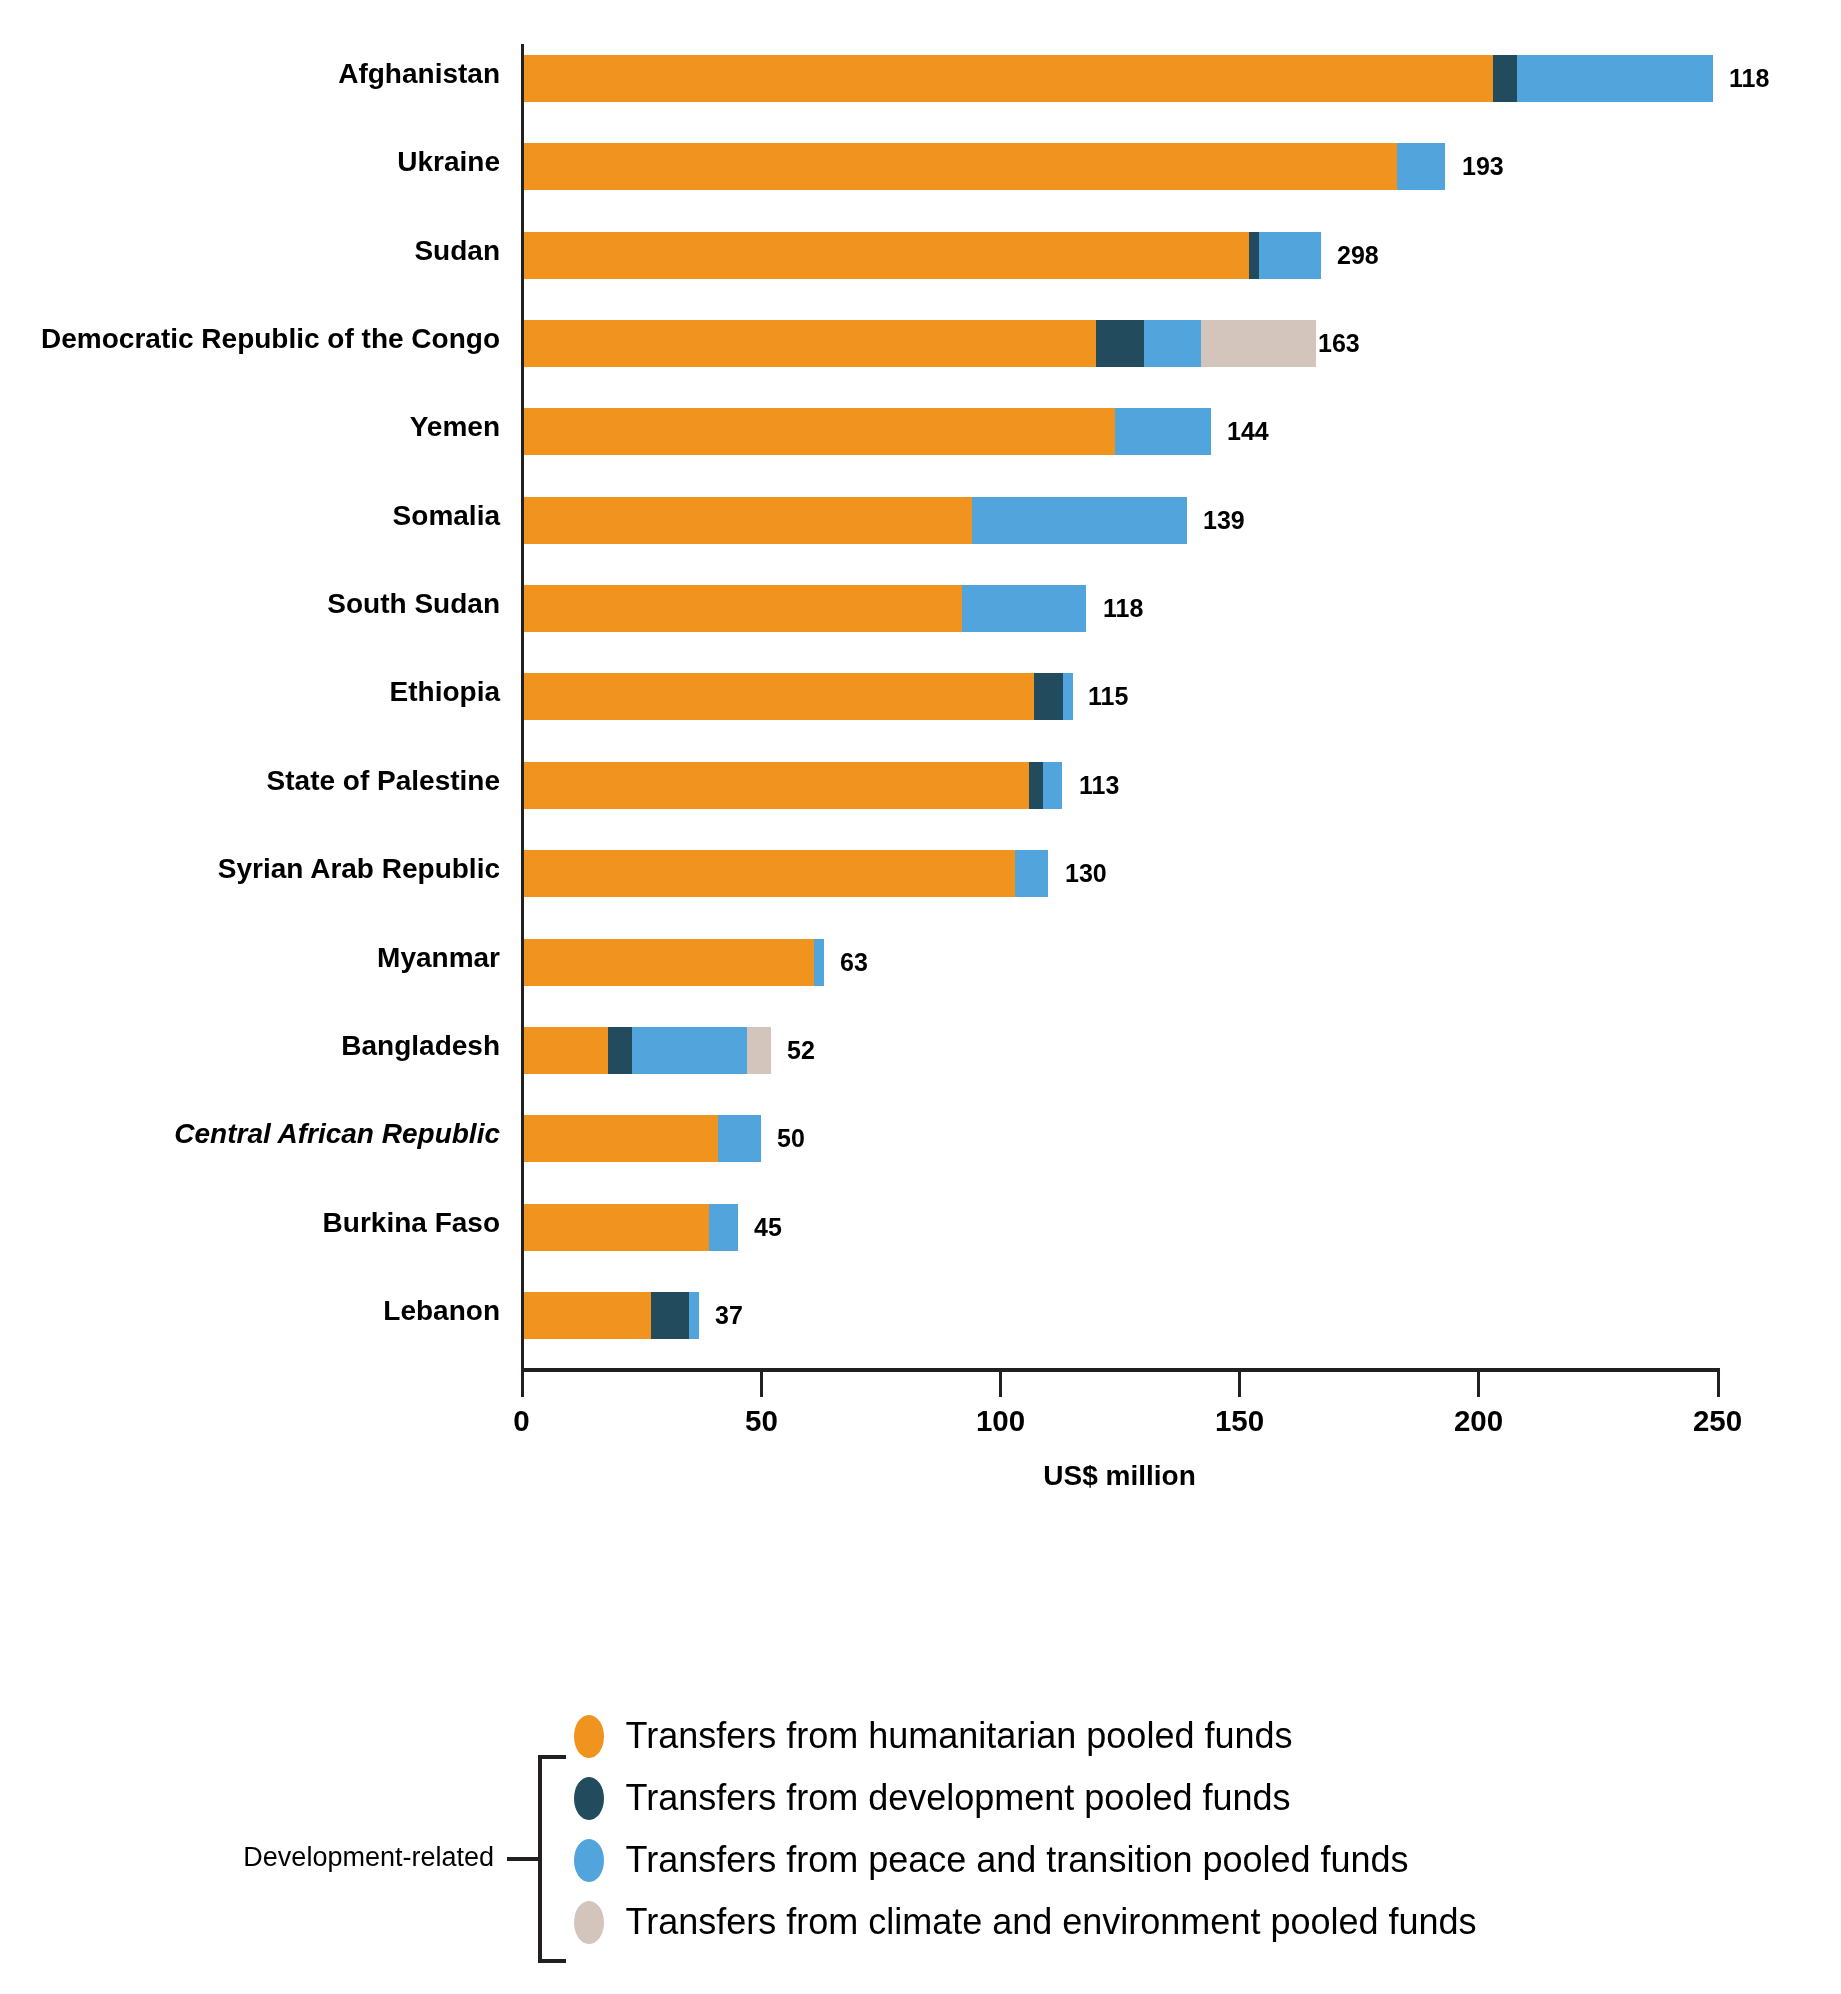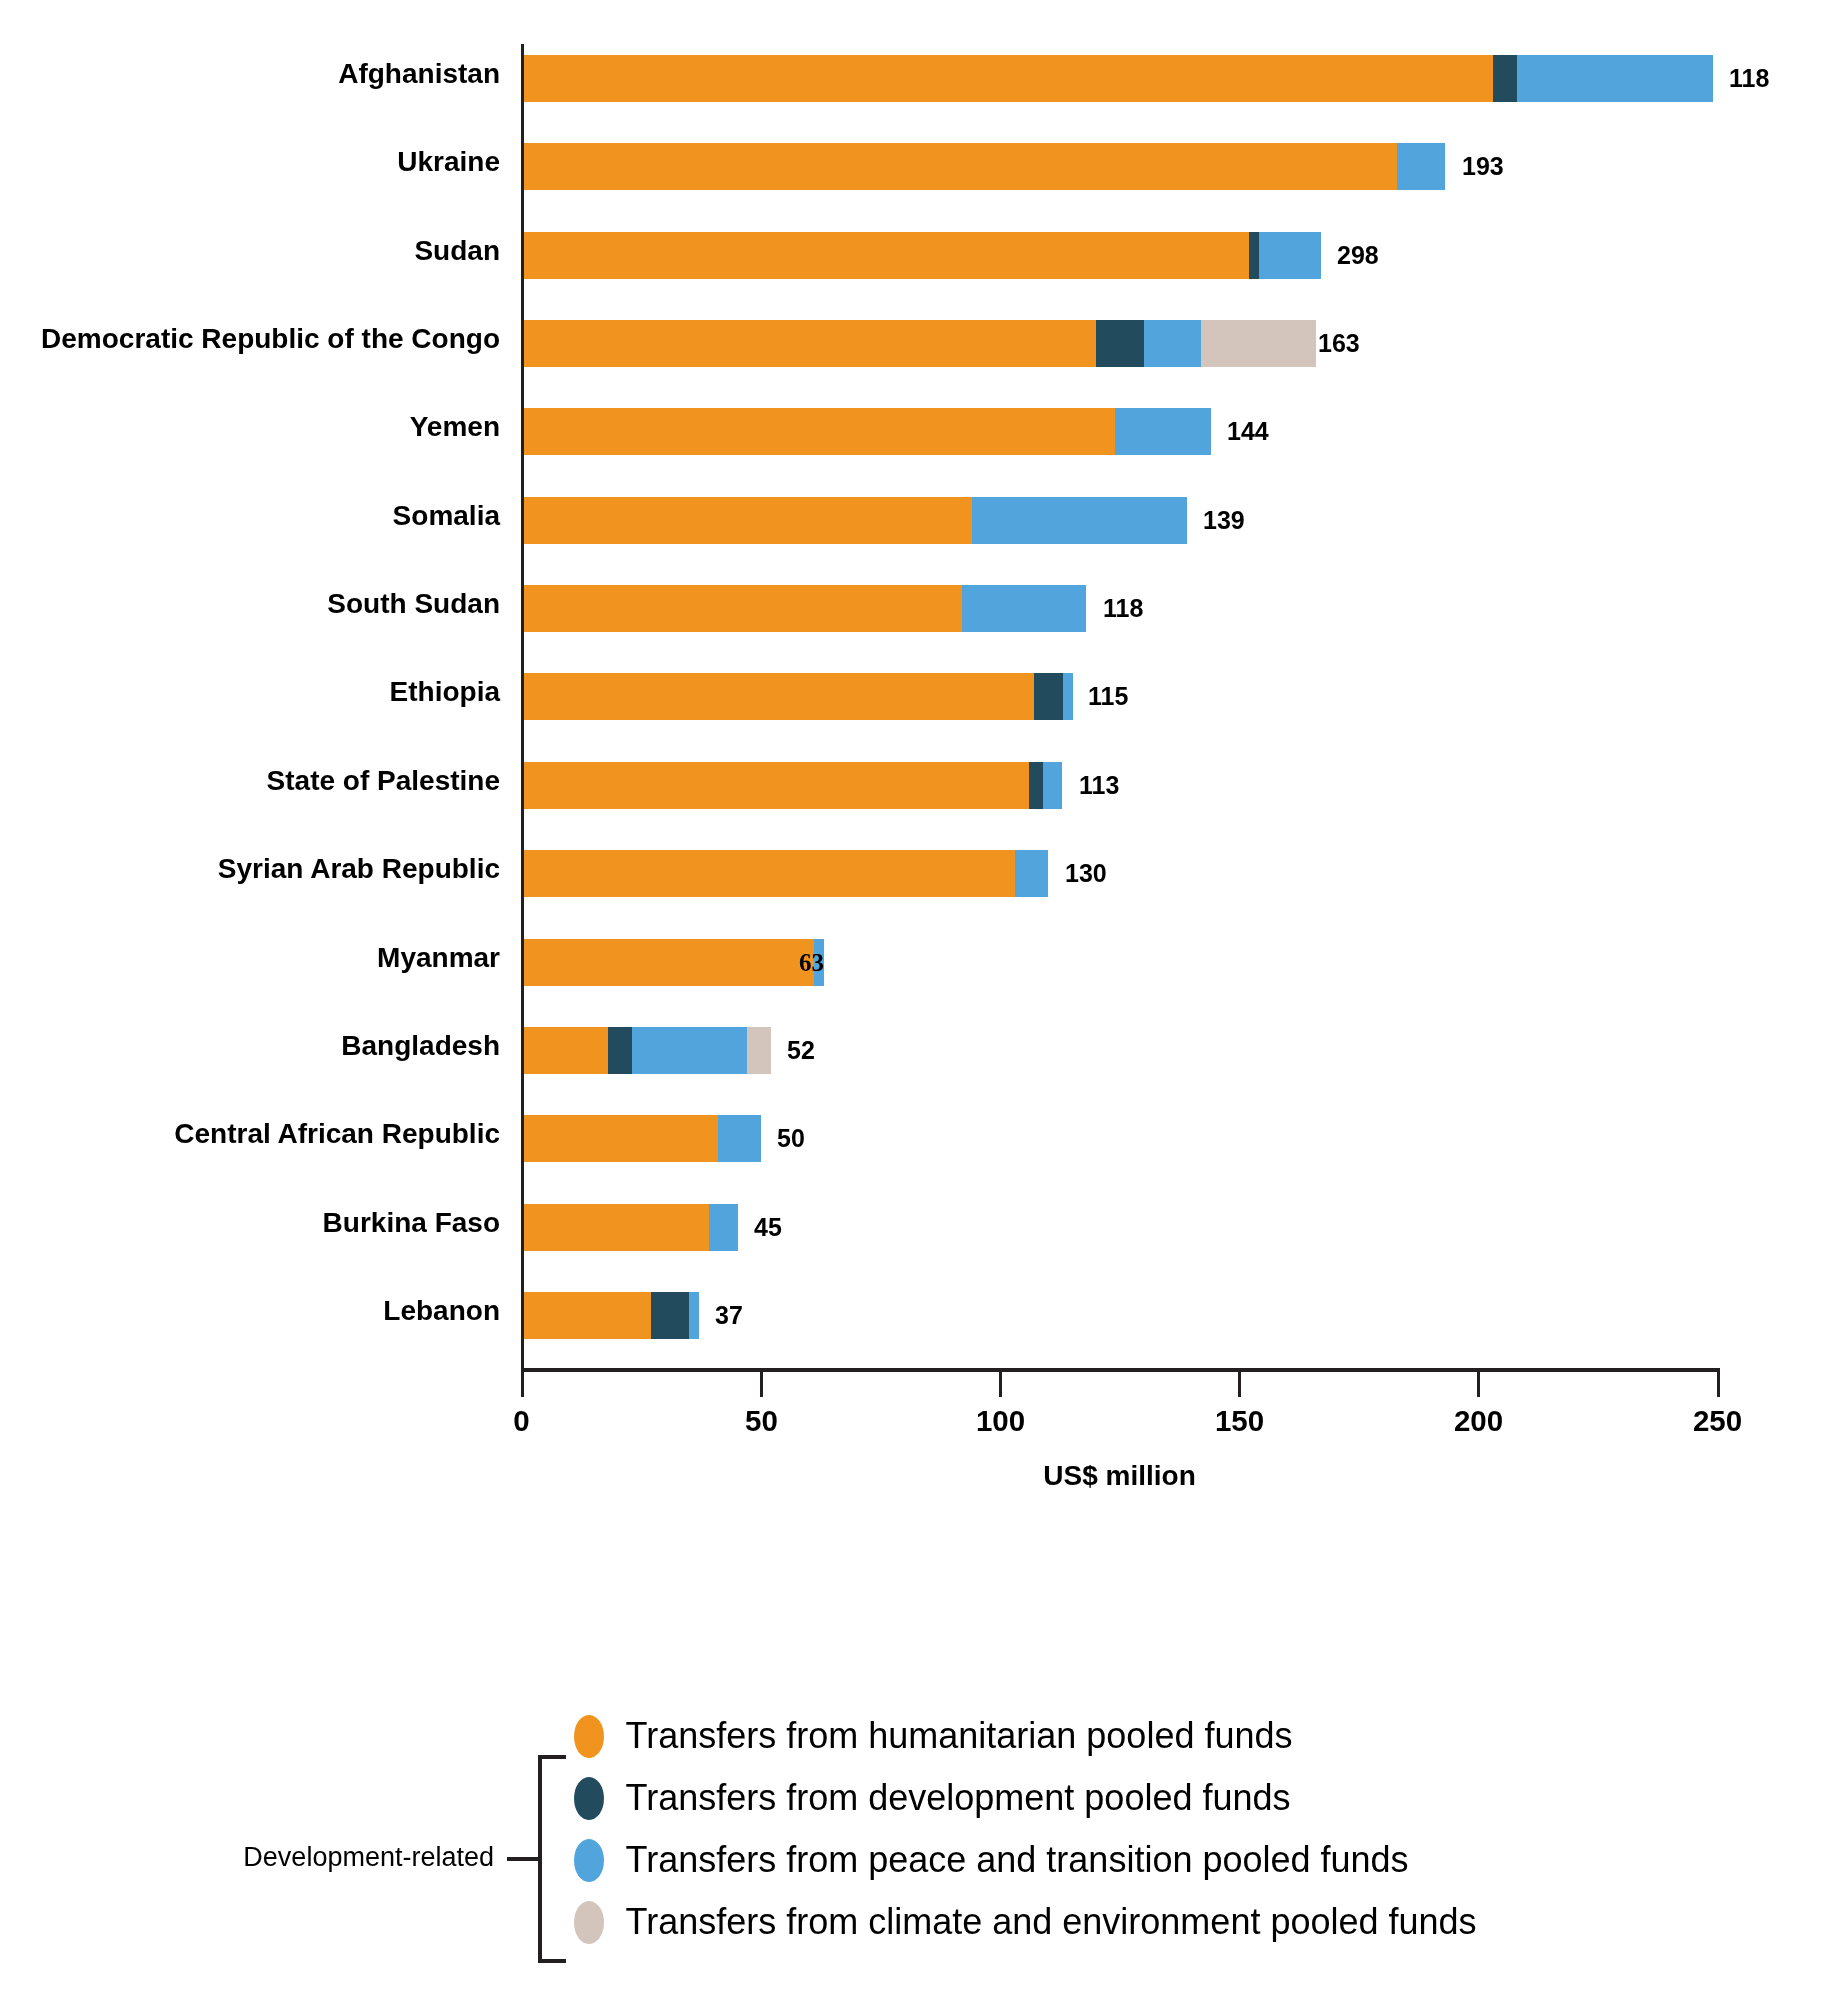--- a/index.html
+++ b/index.html
@@ -142,34 +142,34 @@
           <div class="seg" style="width: 33px; background: rgb(81, 164, 220);"></div>
         </div>
         <div class="bar-value" style="left: 1065px;">130</div>
       </div>
       <div class="bar-row" style="top: 921px; width: 1841px;">
         <div class="bar-label" style="left: 0px; width: 500px;">Myanmar</div>
         <div class="bar-track" style="left: 522px;">
           <div class="seg" style="width: 292px; background: rgb(240, 148, 31);"></div>
           <div class="seg" style="width: 9.6px; background: rgb(81, 164, 220);"></div>
         </div>
-        <div class="bar-value" style="left: 799px; font-family: Liberation Serif, serif;">63</div>
+        <div class="bar-value" style="left: 840px;">63</div>
       </div>
       <div class="bar-row" style="top: 1009px; width: 1841px;">
         <div class="bar-label" style="left: 0px; width: 500px;">Bangladesh</div>
         <div class="bar-track" style="left: 522px;">
           <div class="seg" style="width: 86px; background: rgb(240, 148, 31);"></div>
           <div class="seg" style="width: 24px; background: rgb(34, 76, 93);"></div>
           <div class="seg" style="width: 115px; background: rgb(81, 164, 220);"></div>
           <div class="seg" style="width: 24px; background: rgb(211, 197, 187);"></div>
         </div>
         <div class="bar-value" style="left: 787px;">52</div>
       </div>
       <div class="bar-row" style="top: 1097px; width: 1841px;">
-        <div class="bar-label" style="left: 0px; width: 500px;">Central African Republic</div>
+        <div class="bar-label" style="left: 0px; width: 500px; font-style: italic;">Central African Republic</div>
         <div class="bar-track" style="left: 522px;">
           <div class="seg" style="width: 196px; background: rgb(240, 148, 31);"></div>
           <div class="seg" style="width: 43px; background: rgb(81, 164, 220);"></div>
         </div>
         <div class="bar-value" style="left: 777px;">50</div>
       </div>
       <div class="bar-row" style="top: 1186px; width: 1841px;">
         <div class="bar-label" style="left: 0px; width: 500px;">Burkina Faso</div>
         <div class="bar-track" style="left: 522px;">
           <div class="seg" style="width: 187px; background: rgb(240, 148, 31);"></div>

